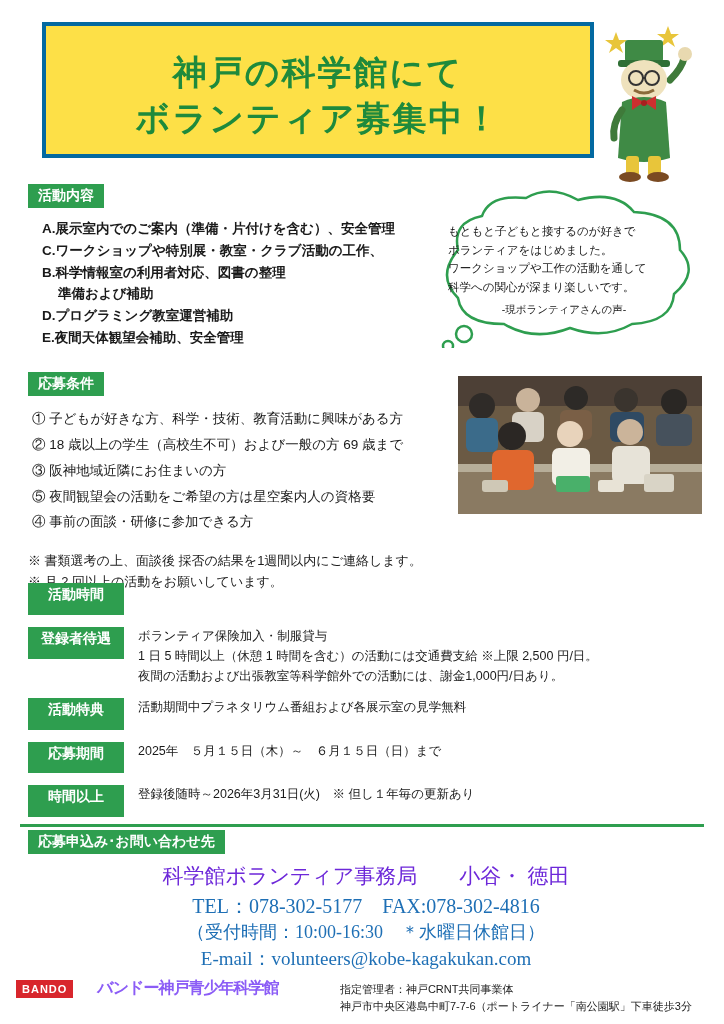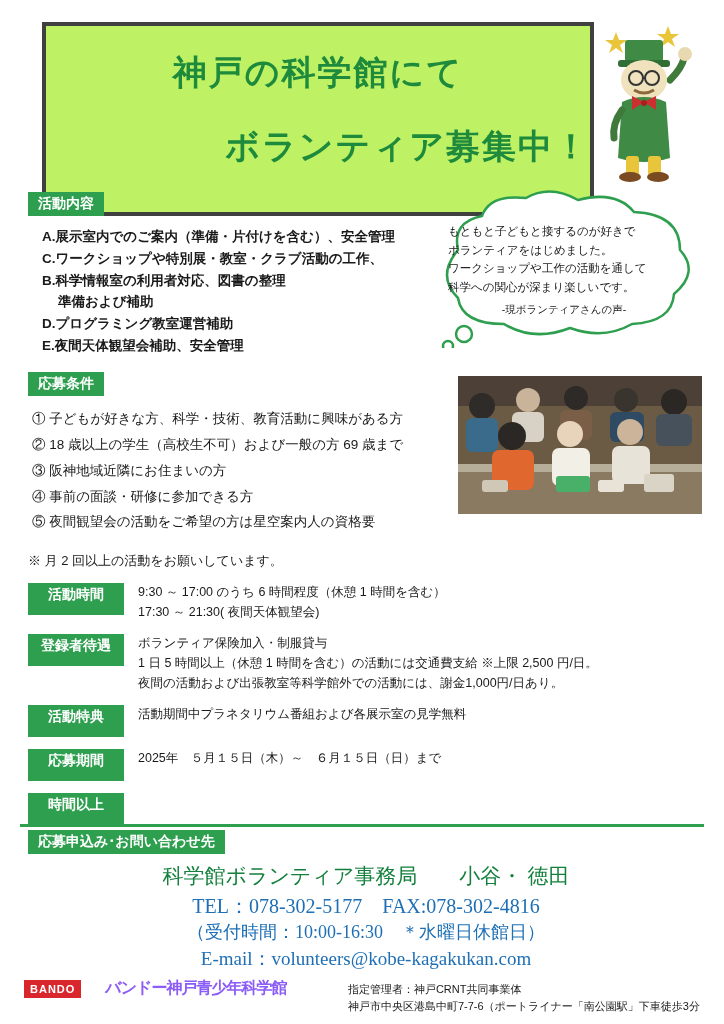--- a/index.html
+++ b/index.html
@@ -22,39 +22,38 @@
     box-sizing: border-box;
     padding: 0;
   }
 
   
   .title-box {
     position: absolute;
     left: 42px;
     top: 22px;
     width: 552px;
-    height: 194px;
-    border: 4px solid #404040;
+    height: 136px;
+    border: 4px solid #0369a1;
     box-sizing: border-box;
-    background: #bef264;
+    background: #fde047;
   }
   .title-line {
     color: #1e8a3c;
     font-weight: bold;
     text-align: center;
     letter-spacing: 2px;
   }
   .title-line1 {
     font-size: 34px;
     margin-top: 24px;
   }
   .title-line2 {
     font-size: 34px;
-    margin-top: 28px;
-    text-align: right;
+    margin-top: 0;
   }
 
   
   .mascot {
     position: absolute;
     left: 570px;
     top: 18px;
     width: 130px;
     height: 165px;
   }
@@ -68,21 +67,21 @@
     padding: 3px 10px 4px 10px;
     display: inline-block;
     line-height: 1.2;
     white-space: nowrap;
   }
 
   
   .sec-activity {
     position: absolute;
     left: 28px;
-    top: 192px;
+    top: 184px;
     width: 420px;
   }
   .activity-list {
     margin: 10px 0 0 14px;
     font-size: 13.5px;
     font-weight: bold;
     line-height: 1.62;
   }
   .activity-list div { white-space: nowrap; }
   .activity-indent { padding-left: 16px; }
@@ -186,29 +185,29 @@
     width: 676px;
   }
   .contact-lines {
     margin-top: 8px;
     text-align: center;
     color: #1e6fb5;
     font-size: 20px;
     line-height: 1.42;
     font-family: "Liberation Serif", serif;
   }
-  .contact-lines .l1 { font-size: 21px; color: #15803d; }
+  .contact-lines .l1 { font-size: 21px; color: #6d28d9; }
   .contact-lines .l2 { font-size: 20px; }
   .contact-lines .l3 { font-size: 18px; }
   .contact-lines .l4 { font-size: 19px; }
 
   
   .footer {
     position: absolute;
-    left: 24px;
+    left: 16px;
     top: 978px;
     width: 684px;
     display: flex;
     align-items: flex-start;
     justify-content: space-between;
   }
   .footer-left {
     display: flex;
     align-items: center;
   }
@@ -312,24 +311,25 @@
     <div>科学への関心が深まり楽しいです。</div>
     <div class="bubble-sign">-現ボランティアさんの声-</div>
   </div>
 
   <div class="sec-cond">
     <span class="pill">応募条件</span>
     <div class="cond-list">
       <div>① 子どもが好きな方、科学・技術、教育活動に興味がある方</div>
       <div>② 18 歳以上の学生（高校生不可）および一般の方 69 歳まで</div>
       <div>③ 阪神地域近隣にお住まいの方</div>
+      <div>⑤ 夜間観望会の活動をご希望の方は星空案内人の資格要</div>
       <div>④ 事前の面談・研修に参加できる方</div>
-      <div>⑤ 夜間観望会の活動をご希望の方は星空案内人の資格要</div>
     </div>
     <div class="notes">
+      <div>※ 書類選考の上、面談後 採否の結果を1週間以内にご連絡します。</div>
       <div>※ 月 2 回以上の活動をお願いしています。</div>
     </div>
   </div>
 
   <div class="photo">
     <svg width="244" height="138" viewBox="0 0 244 138" xmlns="http://www.w3.org/2000/svg">
       <rect width="244" height="138" fill="#6b5a44"></rect>
       <rect y="0" width="244" height="30" fill="#4d4036"></rect>
 
       <g>
@@ -363,24 +363,20 @@
       <rect x="24" y="104" width="26" height="12" rx="3" fill="#cfc8b6"></rect>
     </svg>
   </div>
 
   <div class="rows">
 
     <div class="row">
       <div class="row-label">
         <span class="pill">活動時間</span>
       </div>
-      <div class="row-body">
-        <div>9:30 ～ 17:00 のうち 6 時間程度（休憩 1 時間を含む）</div>
-        <div>17:30 ～ 21:30( 夜間天体観望会)</div>
-      </div>
     </div>
 
     <div class="row">
       <div class="row-label">
         <span class="pill">登録者待遇</span>
       </div>
       <div class="row-body">
         <div>ボランティア保険加入・制服貸与</div>
         <div>1 日 5 時間以上（休憩 1 時間を含む）の活動には交通費支給 ※上限 2,500 円/日。</div>
         <div>夜間の活動および出張教室等科学館外での活動には、謝金1,000円/日あり。</div>
@@ -401,20 +397,23 @@
         <span class="pill">応募期間</span>
       </div>
       <div class="row-body">
         <div>2025年　５月１５日（木）～　６月１５日（日）まで</div>
       </div>
     </div>
 
     <div class="row">
       <div class="row-label">
         <span class="pill">時間以上</span>
+      </div>
+      <div class="row-body">
+        <div>登録後随時～2026年3月31日(火)　※ 但し１年毎の更新あり</div>
       </div>
     </div>
 
   </div>
 
   <div class="divider"></div>
 
   <div class="sec-contact">
     <span class="pill">応募申込み･お問い合わせ先</span>
     <div class="contact-lines">

